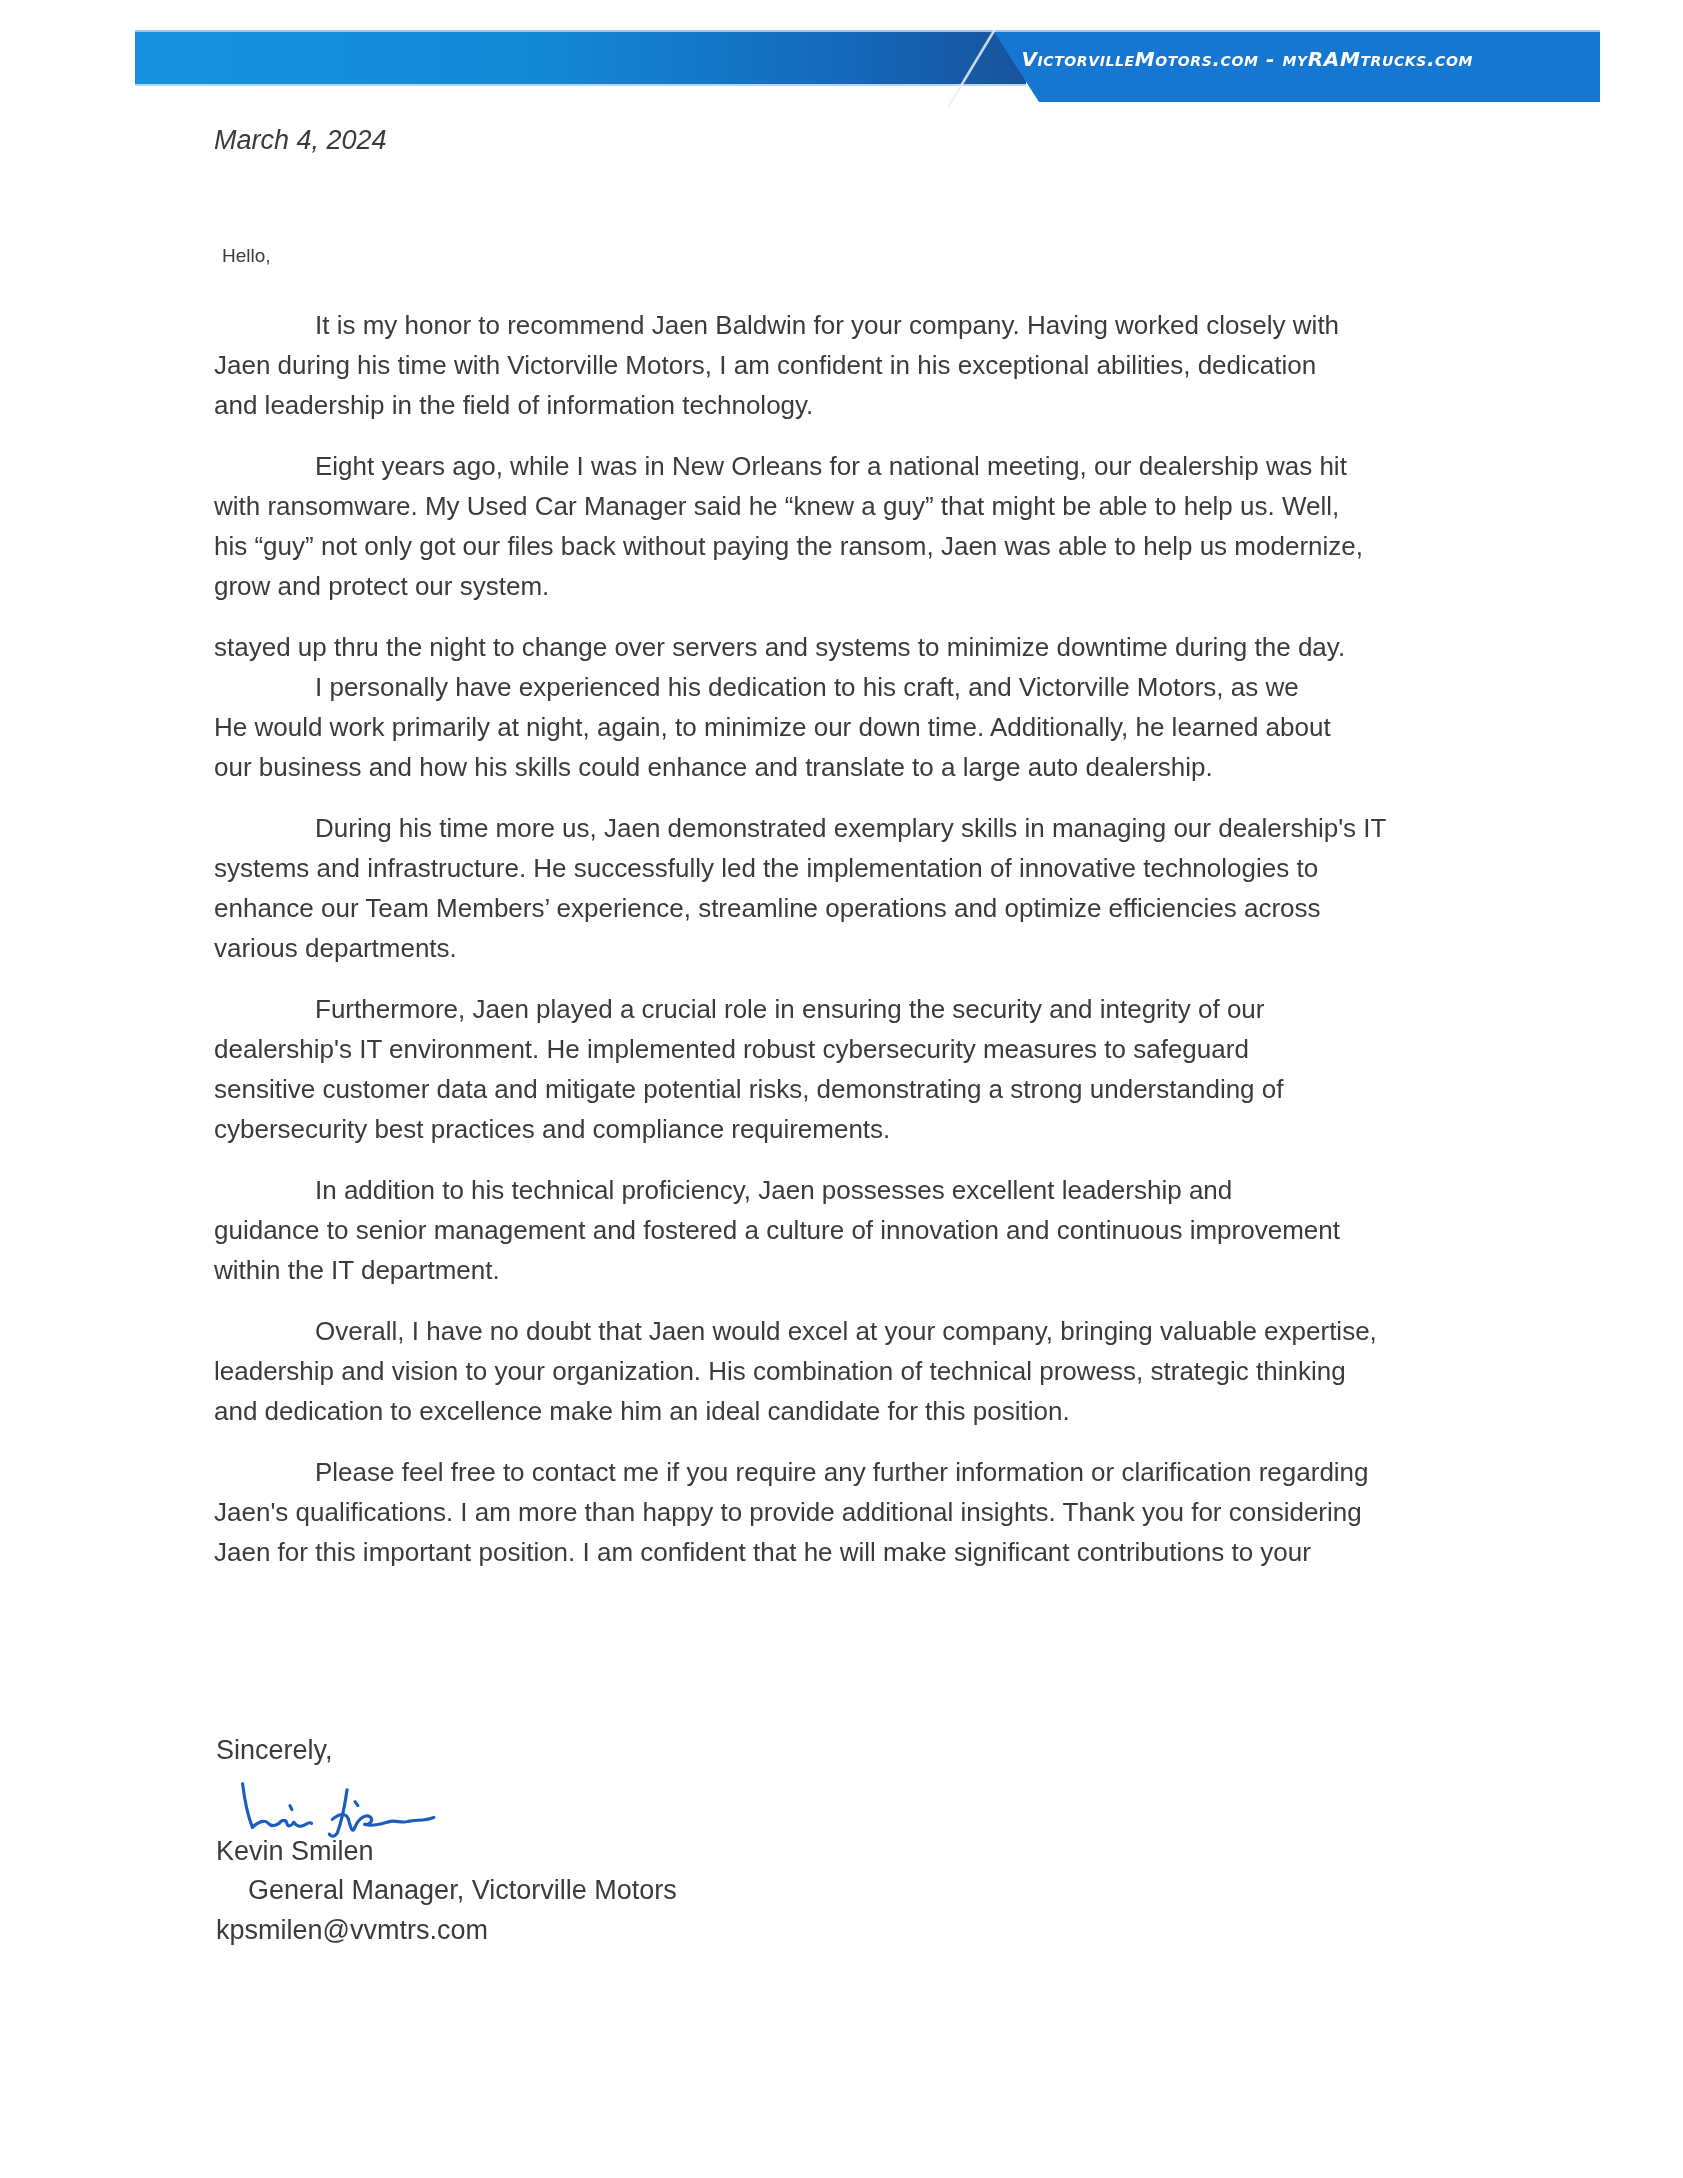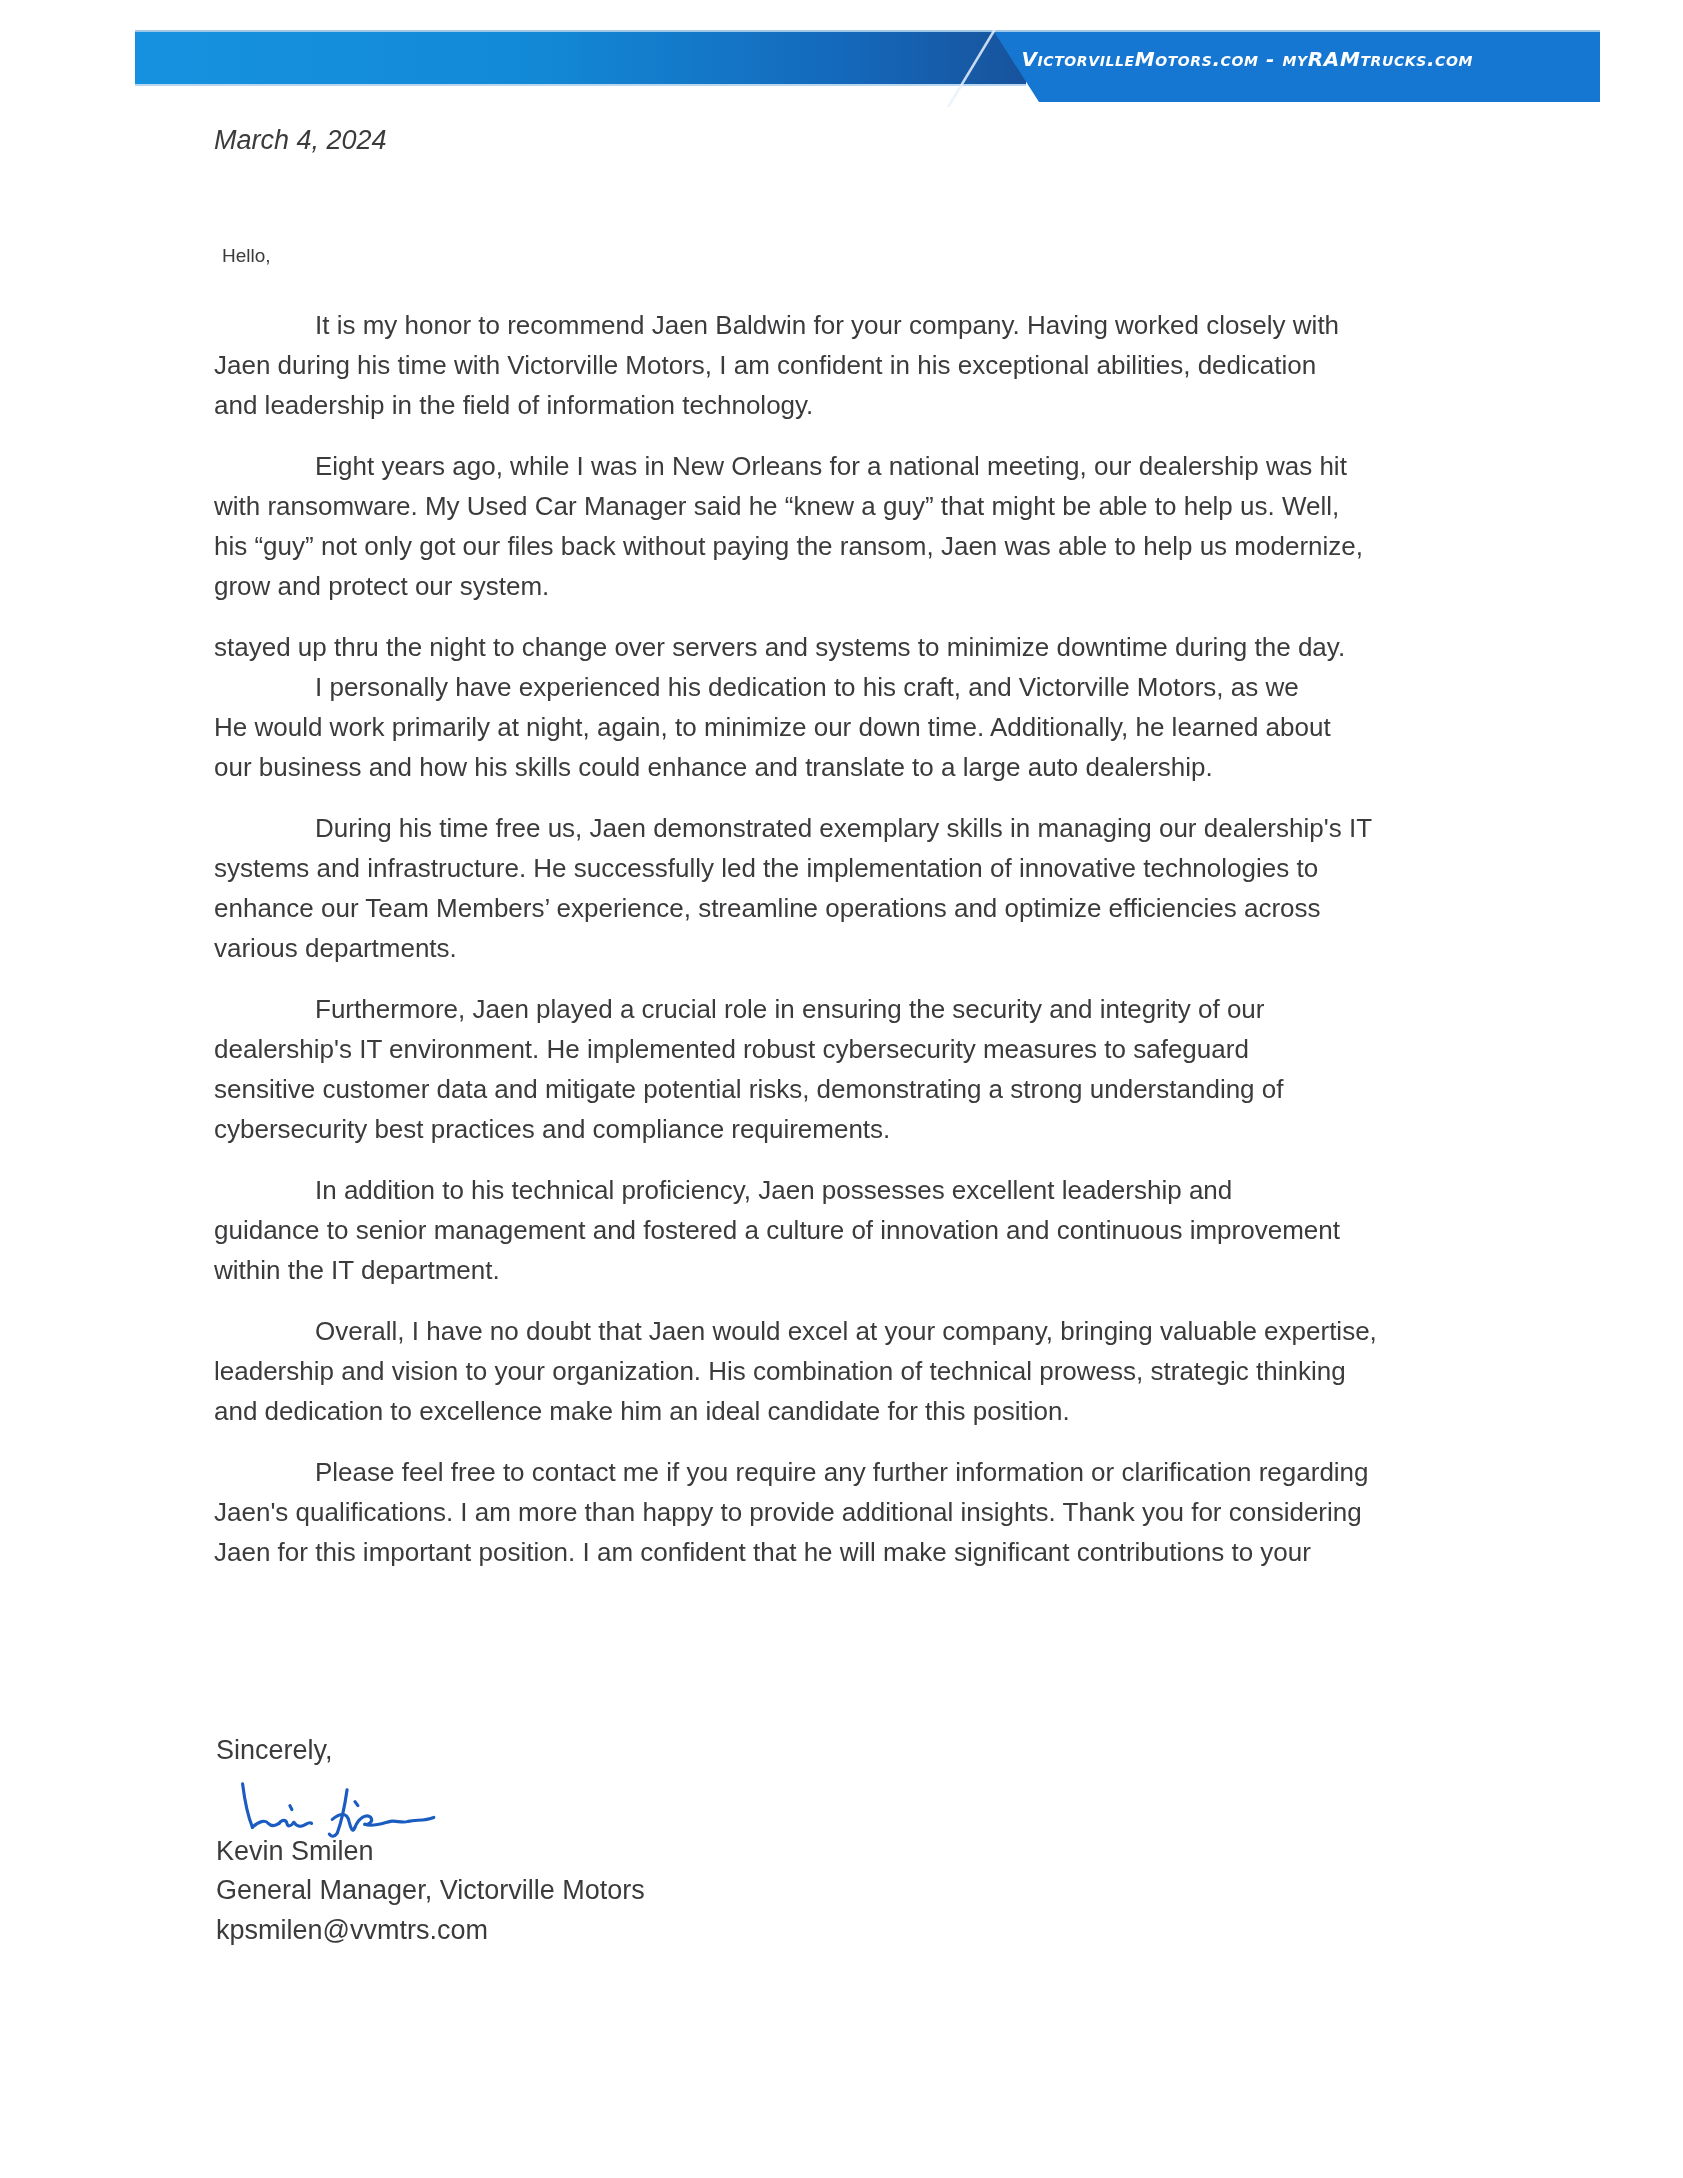--- a/index.html
+++ b/index.html
@@ -112,21 +112,21 @@
       top: 1778px; left: 24px;
       width: 228px; height: 69px;
     }
     .signer-line {
       position: absolute;
       left: 2px;
       font-size: 27px;
       white-space: nowrap;
     }
     .signer-name  { top: 1836px; }
-    .signer-title { top: 1875px; }
+    .signer-title { top: 1875px; margin-left: 32px; }
     .signer-email { top: 1915px; }
   </style>
 </head>
 <body>
 
 <div class="banner">
   <div class="banner-left"></div>
   <div class="banner-right"></div>
   <div class="banner-diag-line"></div>
   <div class="banner-text">VictorvilleMotors.com - myRAMtrucks.com</div>
@@ -148,21 +148,21 @@
         <span class="line">his “guy” not only got our files back without paying the ransom, Jaen was able to help us modernize,</span>
         <span class="line">grow and protect our system.</span>
       </p>
       <p class="para">
         <span class="line">stayed up thru the night to change over servers and systems to minimize downtime during the day.</span>
         <span class="line first">I personally have experienced his dedication to his craft, and Victorville Motors, as we</span>
         <span class="line">He would work primarily at night, again, to minimize our down time. Additionally, he learned about</span>
         <span class="line">our business and how his skills could enhance and translate to a large auto dealership.</span>
       </p>
       <p class="para">
-        <span class="line first">During his time free us, Jaen demonstrated exemplary skills in managing our dealership's IT</span>
+        <span class="line first">During his time more us, Jaen demonstrated exemplary skills in managing our dealership's IT</span>
         <span class="line">systems and infrastructure. He successfully led the implementation of innovative technologies to</span>
         <span class="line">enhance our Team Members’ experience, streamline operations and optimize efficiencies across</span>
         <span class="line">various departments.</span>
       </p>
       <p class="para">
         <span class="line first">Furthermore, Jaen played a crucial role in ensuring the security and integrity of our</span>
         <span class="line">dealership's IT environment. He implemented robust cybersecurity measures to safeguard</span>
         <span class="line">sensitive customer data and mitigate potential risks, demonstrating a strong understanding of</span>
         <span class="line">cybersecurity best practices and compliance requirements.</span>
       </p>

